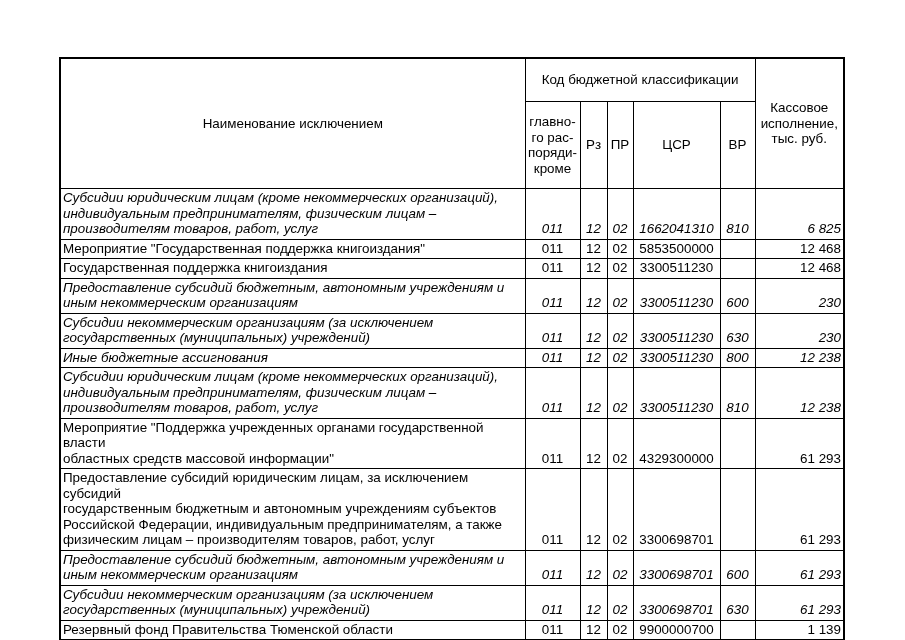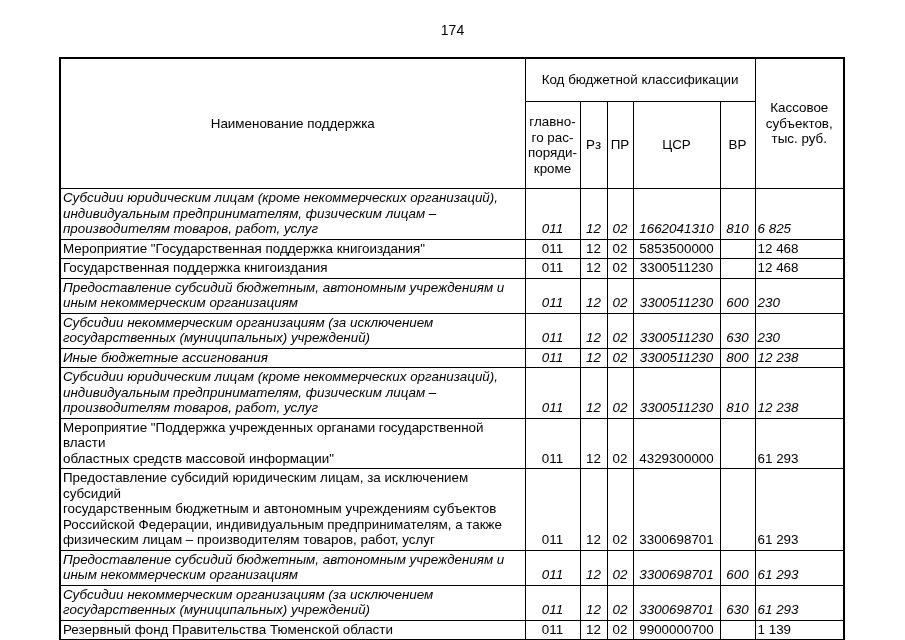--- a/index.html
+++ b/index.html
@@ -59,48 +59,48 @@
   }
   td.c-name {
     vertical-align: top;
     text-align: left;
     white-space: pre-line;
     padding-left: 4px;
     padding-right: 2px;
   }
   td.c-num { text-align: center; }
   td.c-amount {
+    text-align: right;
     padding-right: 5px;
   }
   tr.row-italic { font-style: italic; }
   tr.row-normal { font-style: normal; }
 </style>
 </head>
 <body>
 
 <div class="page">
 
-  <div class="page-number">174</div>
 
   <table class="budget">
     <colgroup>
       <col style="width:465px">
       <col style="width:55px">
       <col style="width:27px">
       <col style="width:26px">
       <col style="width:87px">
       <col style="width:35px">
       <col style="width:89px">
     </colgroup>
     <thead>
       <tr>
-        <th rowspan="2">Наименование поддержка</th>
+        <th rowspan="2">Наименование исключением</th>
         <th colspan="5" class="h-group">Код бюджетной классификации</th>
         <th rowspan="2">Кассовое
-субъектов,
+исполнение,
 тыс. руб.</th>
       </tr>
       <tr>
         <th>главно-
 го рас-
 поряди-
 кроме</th>
         <th>Рз</th>
         <th>ПР</th>
         <th>ЦСР</th>

